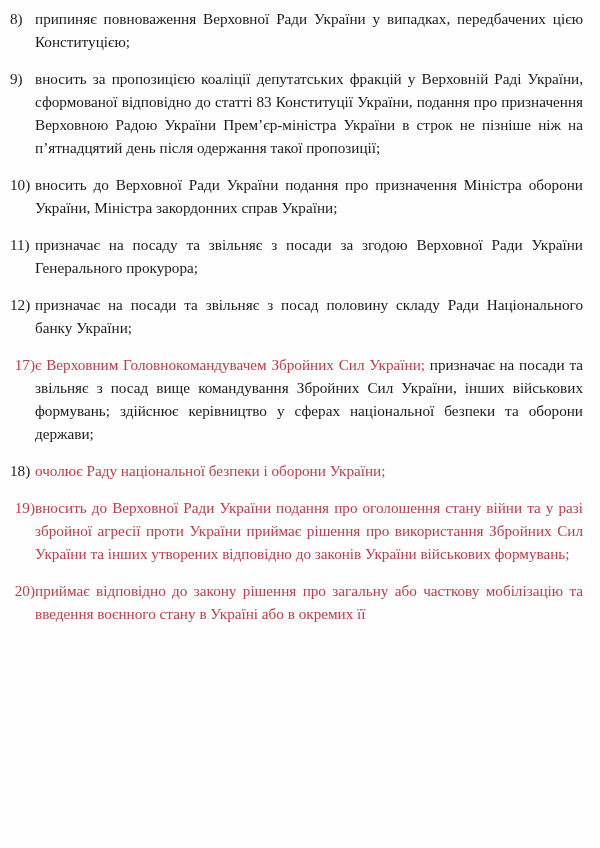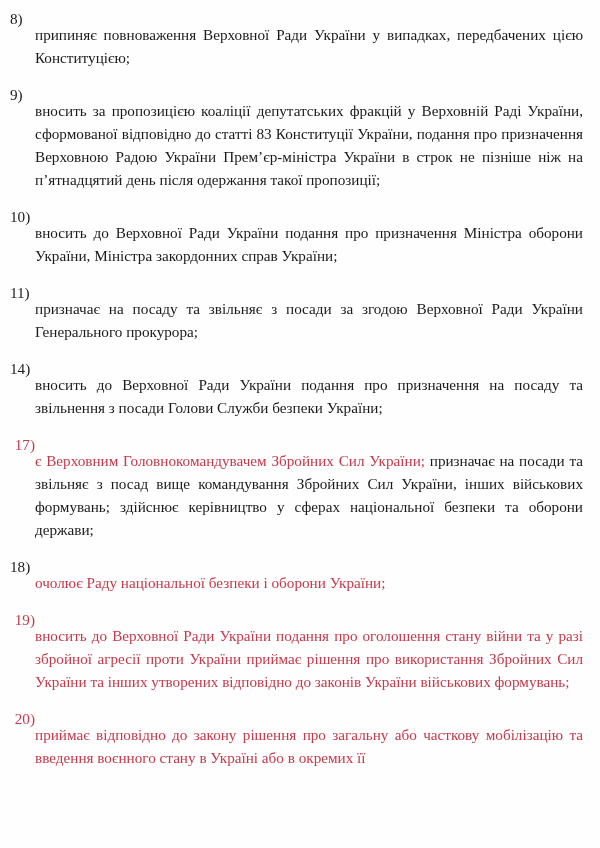--- a/index.html
+++ b/index.html
@@ -38,21 +38,20 @@
     width: 25px;
     text-align: left;
     white-space: nowrap;
     padding-right: 0;
   }
   .clause-text {
     flex: 1 1 auto;
     text-align: justify;
     text-justify: inter-word;
     hyphens: none;
-    margin-top: 16px;
   }
   
   .clause-text > .frag:last-child::after {
     content: "";
   }
   .red {
     color: #c23a4b;
     text-align: right;
   }
   .black {
@@ -81,22 +80,22 @@
       </div>
       <div class="clause">
         <span class="clause-marker black">10)</span>
         <span class="clause-text"><span class="frag black">вносить до Верховної Ради України подання про призначення Міністра оборони України, Міністра закордонних справ України;</span></span>
       </div>
       <div class="clause">
         <span class="clause-marker black">11)</span>
         <span class="clause-text"><span class="frag black">призначає на посаду та звільняє з посади за згодою Верховної Ради України Генерального прокурора;</span></span>
       </div>
       <div class="clause">
-        <span class="clause-marker black">14)</span>
-        <span class="clause-text"><span class="frag black">вносить до Верховної Ради України подання про призначення на посаду та звільнення з посади Голови Служби безпеки України;</span></span>
+        <span class="clause-marker black">12)</span>
+        <span class="clause-text"><span class="frag black">призначає на посади та звільняє з посад половину складу Ради Національного банку України;</span></span>
       </div>
       <div class="clause">
         <span class="clause-marker red">17)</span>
         <span class="clause-text"><span class="frag red">є Верховним Головнокомандувачем Збройних Сил України;</span><span class="frag black"> призначає на посади та звільняє з посад вище командування Збройних Сил України, інших військових формувань; здійснює керівництво у сферах національної безпеки та оборони держави;</span></span>
       </div>
       <div class="clause">
         <span class="clause-marker black">18)</span>
         <span class="clause-text"><span class="frag red">очолює Раду національної безпеки і оборони України;</span></span>
       </div>
       <div class="clause">

